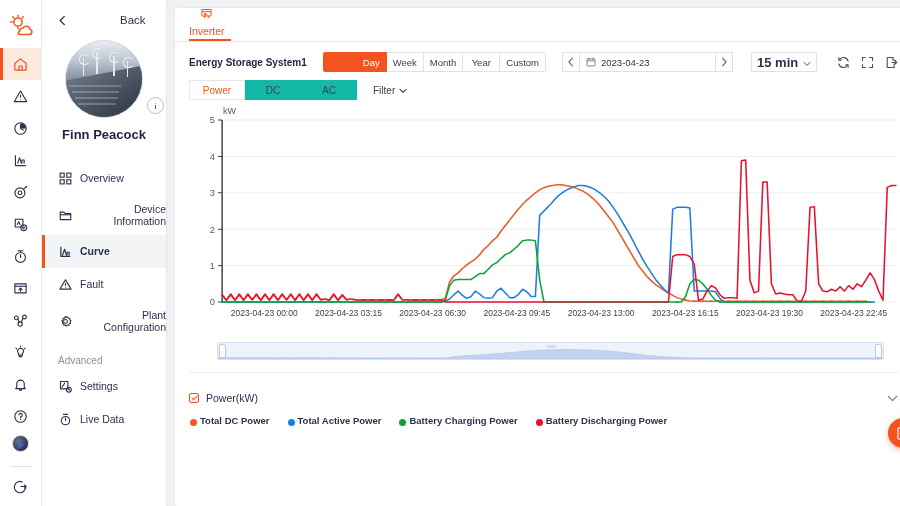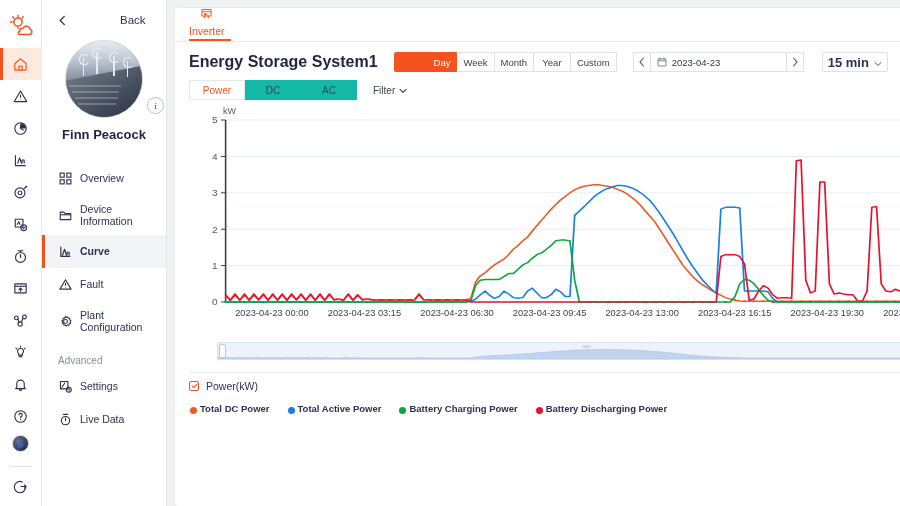--- a/index.html
+++ b/index.html
@@ -78,38 +78,38 @@
 
   .nav-list { margin-top: 20px; }
   .nav-item {
     display:flex; align-items:center; gap:8px; height: 33px; padding-left: 16px;
     position: relative; cursor: pointer; color:#2c3150;
   }
   .nav-item.tall { height: 40px; }
   .nav-item.active { background:#f3f4f6; }
   .nav-item.active::before{content:'';position:absolute;left:0;top:0;bottom:0;width:3px;background:#f4521e;}
   .nav-ico { width:14px;height:14px;display:flex;align-items:center;justify-content:center;flex:0 0 14px; }
-  .nav-label { font-size: 10.5px; color:#2c3150; line-height:1.18; }
+  .nav-label { font-size: 10.5px; color:#2c3150; line-height:1.18;text-align:right; }
   .nav-item.active .nav-label { font-weight: bold; }
   .nav-section { font-size:10px; color:#8a8f9e; padding:14px 0 4px 16px; }
 
   
   .main { flex:1 1 auto; height:506px; padding: 8px 8px 0 8px; position: relative; }
   .card {
     background:#fff; width: 100%; height: 100%;
     border-radius: 3px; box-shadow: 0 0 0 1px #e9eaee;
     display:flex; flex-direction:column; position:relative; overflow:hidden;
   }
 
   .tabbar { height: 34px; border-bottom:1px solid #e9eaee; display:flex; align-items:stretch; padding-left:14px; }
   .tab-inv { display:flex;align-items:center;gap:4px; font-size:10.5px;color:#f4521e;
     border-bottom:2px solid #f4521e; padding: 0 6px 0 0; cursor:pointer;flex-direction:column; }
 
   .toolbar { display:flex; align-items:center; padding: 10px 14px 0 14px; gap:10px; }
-  .sys-title { font-size: 16px; font-weight: bold; color:#1f2440; white-space:nowrap; }
+  .sys-title { font-size: 10px; font-weight: bold; color:#1f2440; white-space:nowrap; }
 
   .seg { display:flex; margin-left: 6px; }
   .seg button {
     font-family:"Liberation Sans", sans-serif; font-size:9.5px; color:#3b4054;
     background:#fff; border:1px solid #dfe1e6; border-left-width:0;
     height:20px; min-width:37px; padding:0 6px; cursor:pointer;
   }
   .seg button:first-child { border-left-width:1px; border-radius:2px 0 0 2px; }
   .seg button:last-child { border-radius:0 2px 2px 0; }
   .seg button.on { background:#f4521e; border-color:#f4521e; color:#fff;padding-left:39px; }
@@ -147,21 +147,21 @@
     position:absolute; left:30px; right:16px; bottom: 6px; height:18px;
     background:#eef2fb; border:1px solid #d9e1f2; border-radius:2px; overflow:hidden; cursor:pointer;
   }
   .zs-handle { position:absolute; top:1px; bottom:1px; width:7px; background:#fff;
     border:1px solid #b9c7e2; border-radius:2px; }
   .zs-handle.l { left:1px; } .zs-handle.r { right:1px; }
   .zs-grip { position:absolute; left:50%; top:2px; width:9px;height:3px;margin-left:-4px;
     background:#d3dcef; border-radius:1px; }
 
   
-  .foot { margin: 6px 14px 0 14px; border-top:1px solid #eceef1; padding-top:7px; }
+  .foot { margin: 6px 14px 0 14px; border-top:1px solid #eceef1; padding-top:19px; }
   .foot-row { display:flex; align-items:center; justify-content:space-between; }
   .chk-row { display:flex;align-items:center;gap:7px; }
   .chk {
     width:10px;height:10px;border:1px solid #f4521e;border-radius:2px;
     display:flex;align-items:center;justify-content:center;cursor:pointer;
   }
   .chk svg { display:block; }
   .foot-title { font-size:10.5px; color:#2c3150; }
   .collapse { color:#6a7085; cursor:pointer; display:flex; }
 

